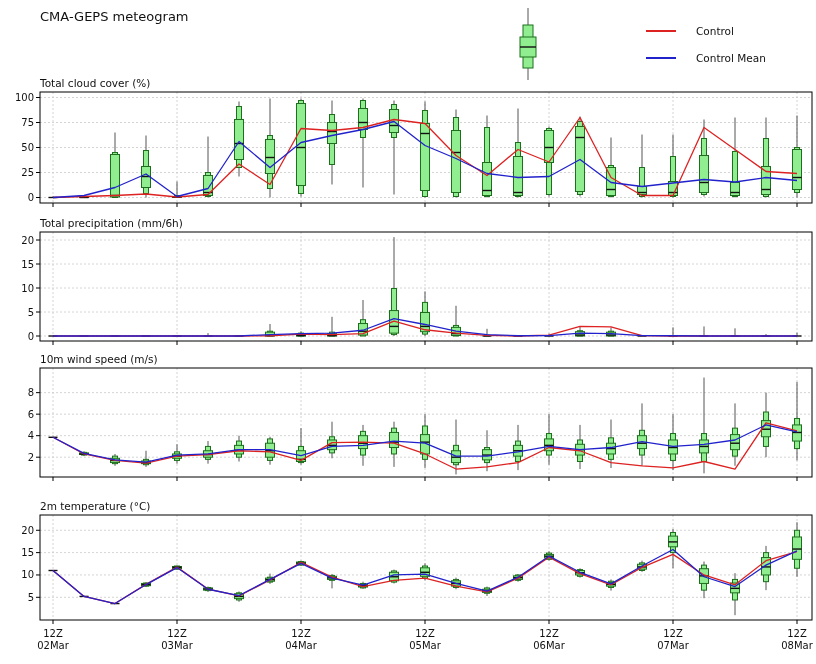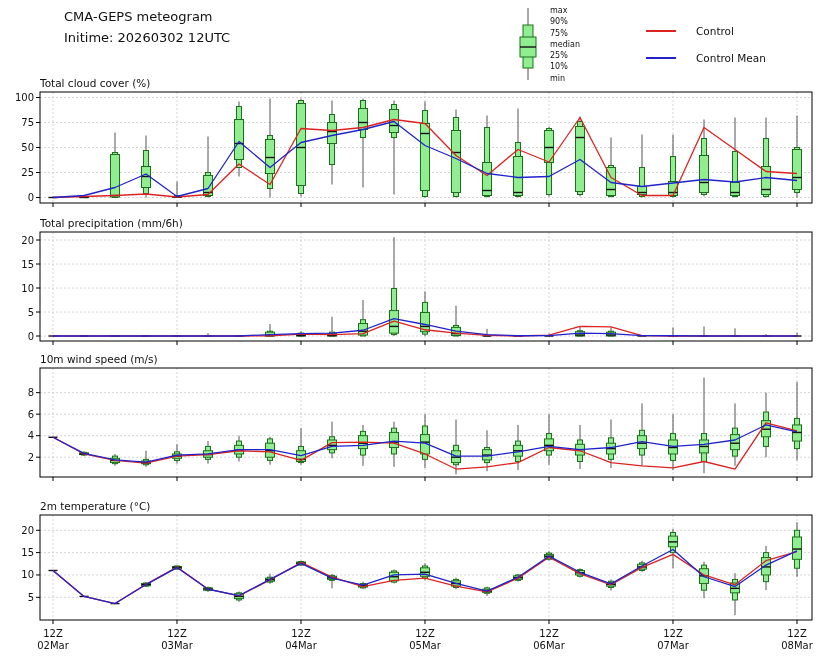--- a/index.html
+++ b/index.html
@@ -1,18 +1,18 @@
 <!DOCTYPE html>
 <html><head>
 <meta charset="utf-8">
 <style>
   html,body{margin:0;padding:0;background:#fff;}
   .page{position:relative;width:816px;height:664px;background:#ffffff;overflow:hidden;
         font-family:"DejaVu Sans","Liberation Sans",sans-serif;color:#111;}
-  .header{position:absolute;left:40px;top:6px;font-size:13px;line-height:21px;margin-left:24px;}
+  .header{position:absolute;left:40px;top:6px;font-size:13px;line-height:21px;}
   .hline{white-space:nowrap;}
   #chart-svg{position:absolute;left:0;top:0;}
   .legend-box-labels{position:absolute;left:550px;top:5px;font-size:8px;line-height:11.3px;}
   .legend-row{position:absolute;display:flex;align-items:center;gap:20px;}
   .legend-row .swatch{display:inline-block;width:30px;height:2px;}
   .legend-row .lab{font-size:10.5px;}
   .row-control{left:646px;top:25px;}
   .row-ensemble{left:646px;top:52px;}
 </style>
 </head>
@@ -529,32 +529,22 @@
       <g>
         <line x1="528" y1="8" x2="528" y2="80" stroke="#555555" stroke-width="1"></line>
         <rect x="523" y="25" width="10" height="43" fill="#90ee90" stroke="#1d6f1d" stroke-width="1"></rect>
         <rect x="520" y="37" width="16" height="20" fill="#90ee90" stroke="#1d6f1d" stroke-width="1"></rect>
         <line x1="520" y1="47" x2="536" y2="47" stroke="#111111" stroke-width="1.4"></line>
       </g>
     </svg>
 
   <div class="header">
     <div class="hline">CMA-GEPS meteogram</div>
-    <div class="hline">Initime: 20260302 12UTC</div>
   </div>
 
-  <div class="legend-box-labels">
-    <div>max</div>
-    <div>90%</div>
-    <div>75%</div>
-    <div>median</div>
-    <div>25%</div>
-    <div>10%</div>
-    <div>min</div>
-  </div>
 
   <div class="legend-row row-control">
     <span class="swatch" style="background: rgb(221, 34, 34);"></span>
     <span class="lab">Control</span>
   </div>
   <div class="legend-row row-ensemble">
     <span class="swatch" style="background: rgb(34, 34, 204);"></span>
     <span class="lab">Control Mean</span>
   </div>
 

